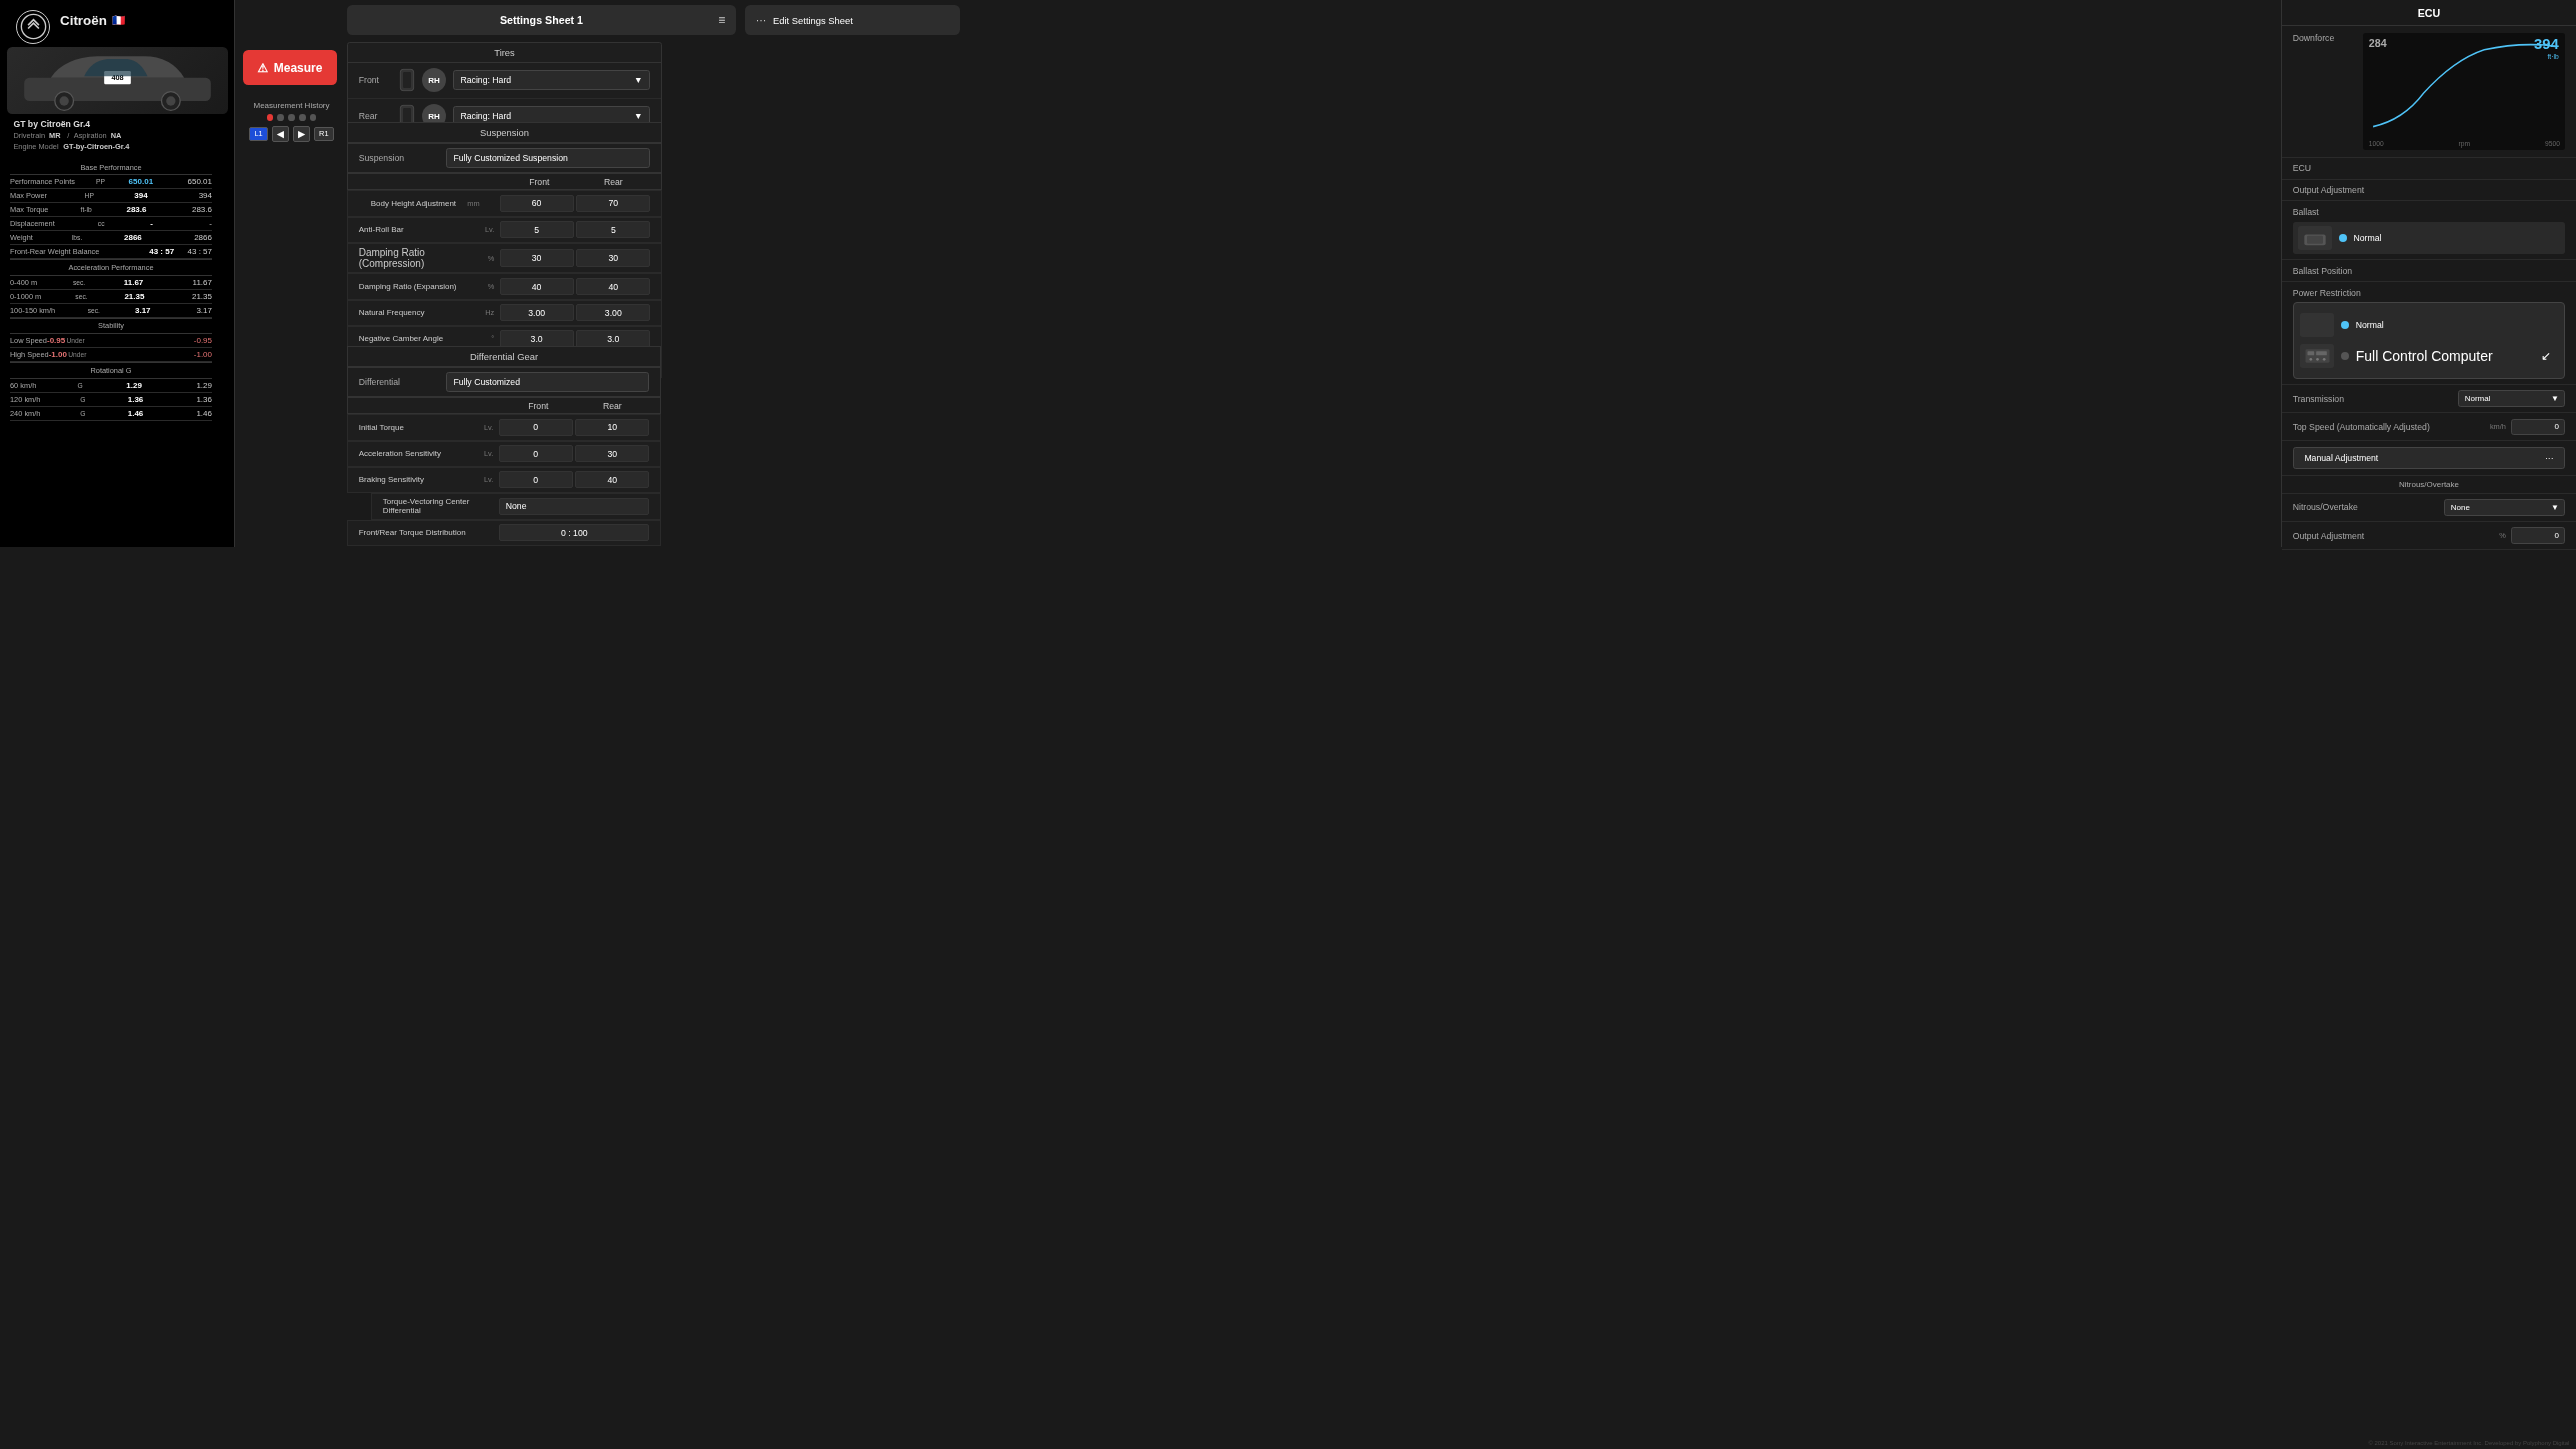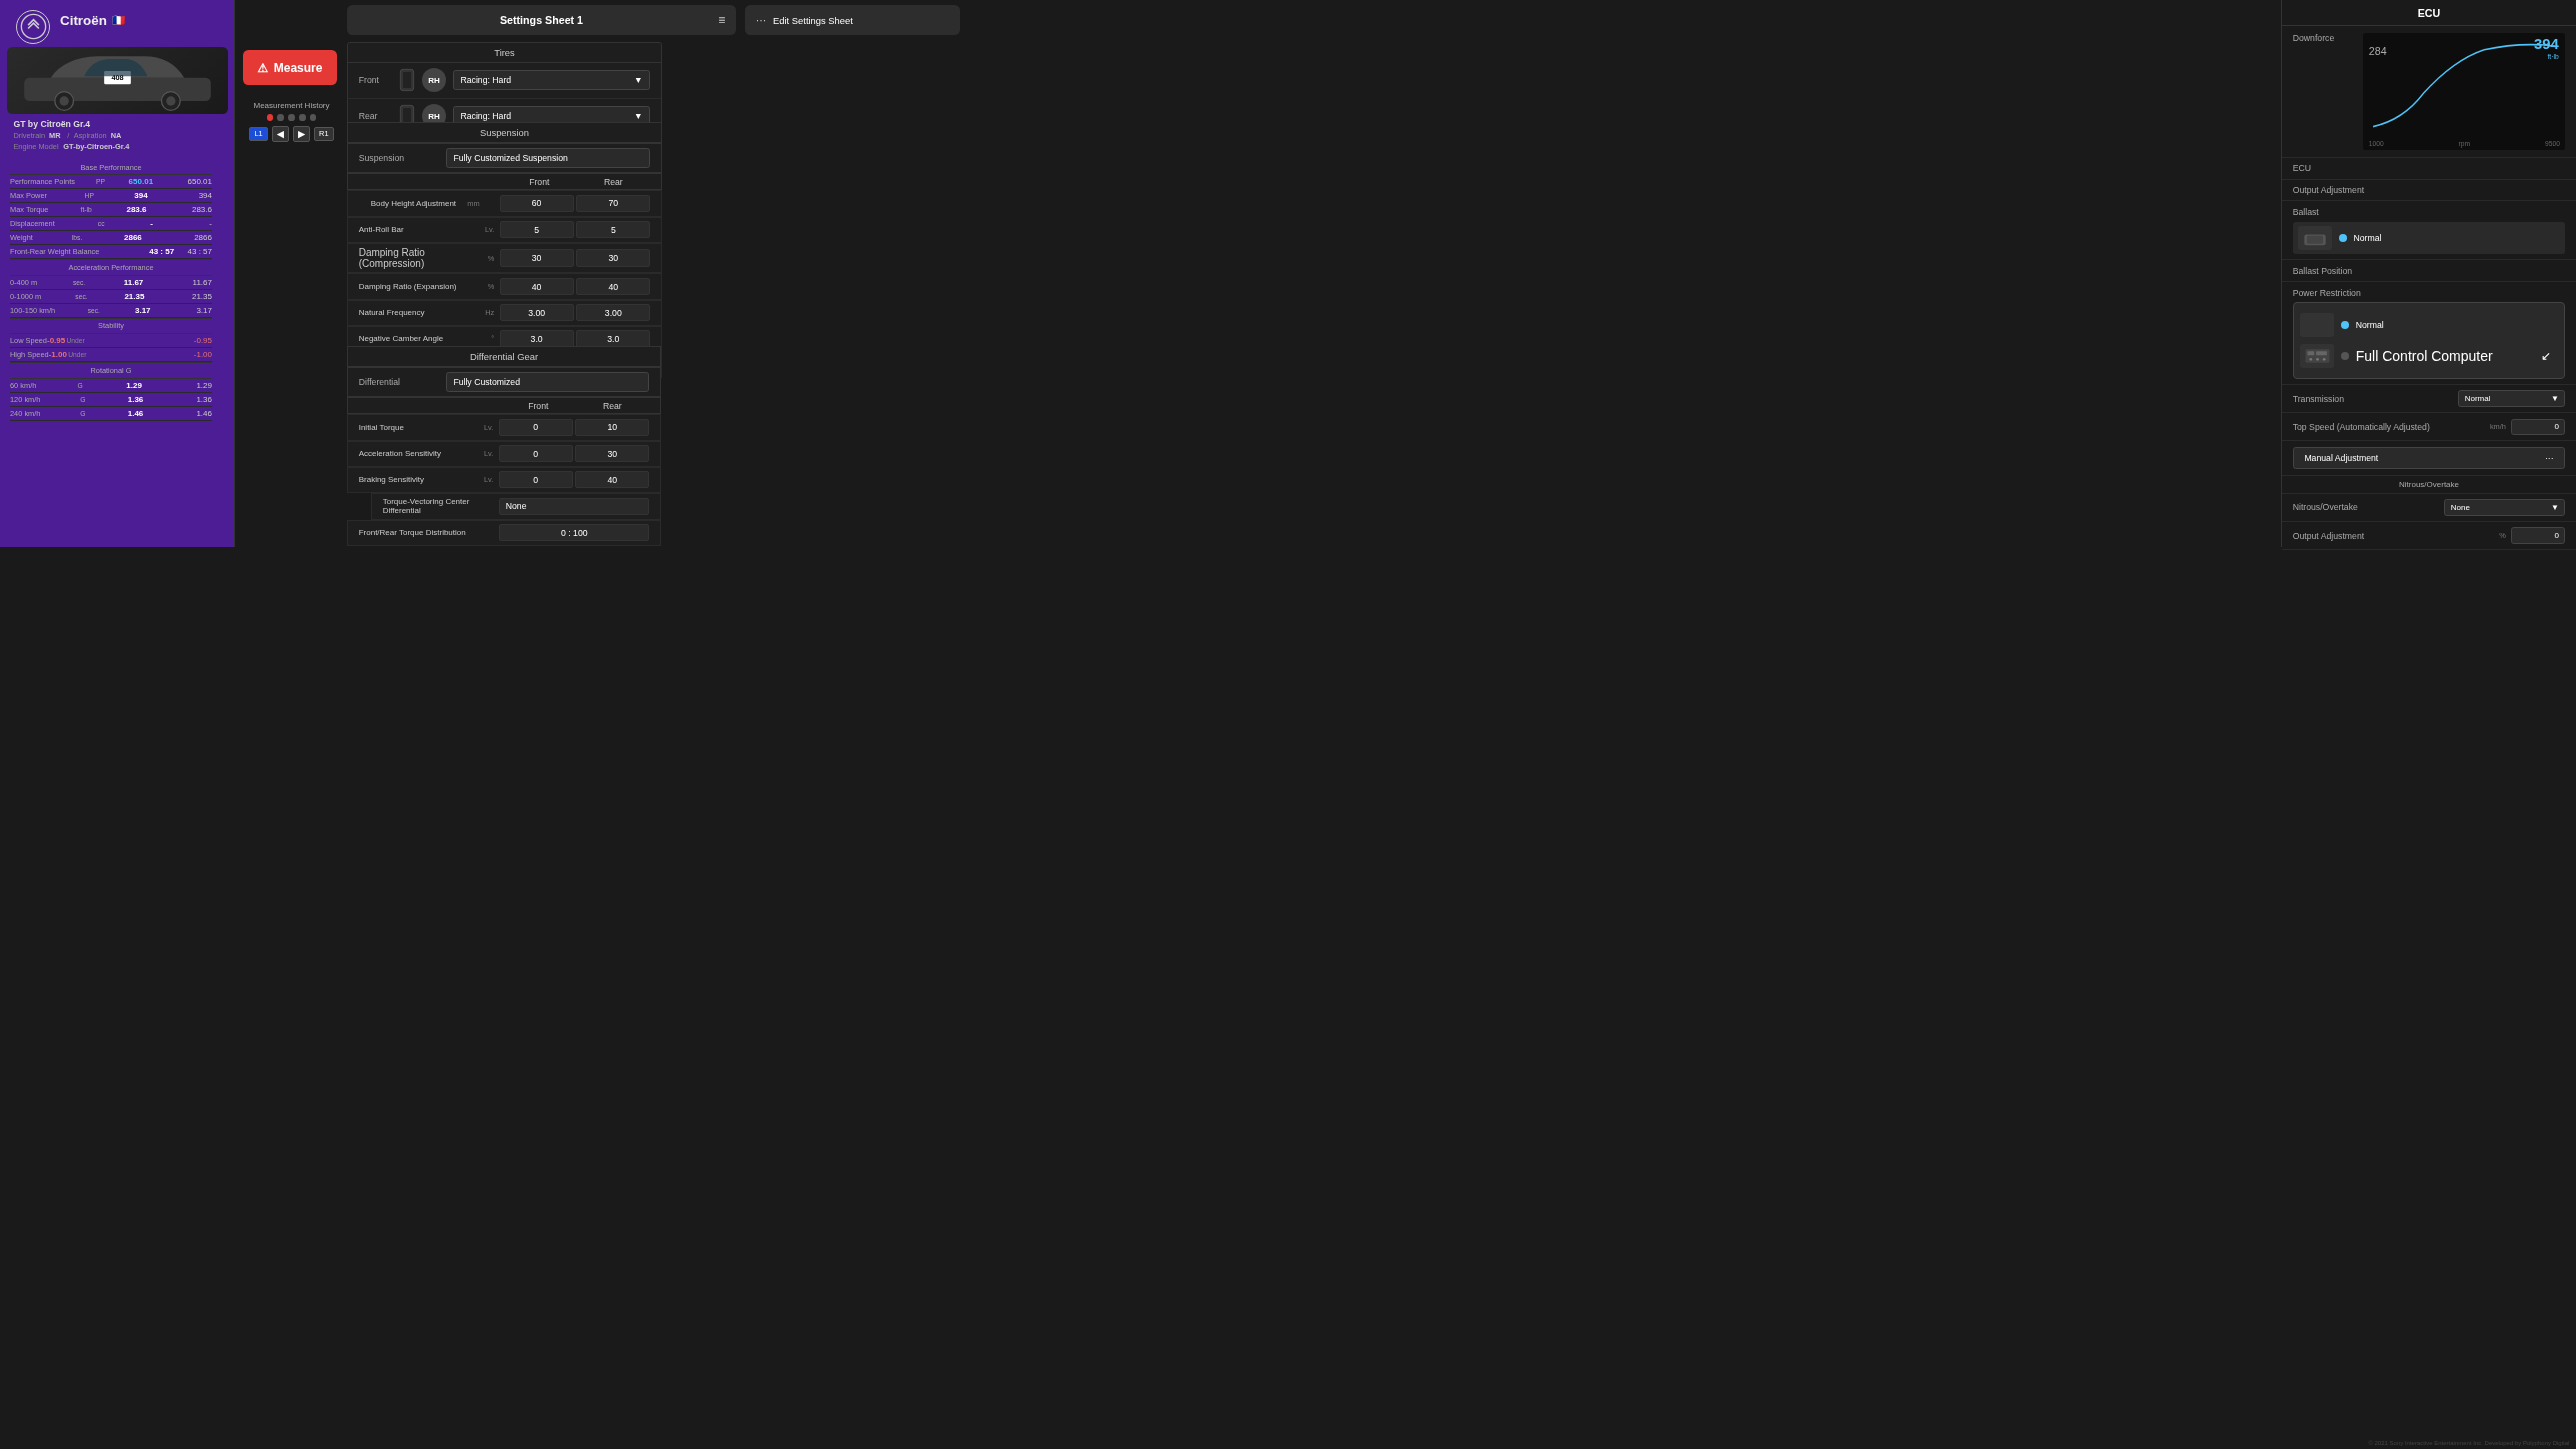--- a/index.html
+++ b/index.html
@@ -12,21 +12,21 @@
       color: #fff;
       font-size: 8.7px;
     }
 
     
     .left-panel {
       position: absolute;
       left: 0; top: 0;
       width: 235px;
       height: 547px;
-      background: #4c1d95;
+      background: #000000;
       border-right: 0.7px solid #333;
     }
 
     .car-logo {
       position: absolute;
       top: 6.7px; left: 13.4px;
       width: 40px; height: 40px;
       display: flex; align-items: center; justify-content: center;
     }
     .citroen-logo {
@@ -414,21 +414,21 @@
   </div>
 </div>
 
 <div style="position:absolute;right:0;top:0;width:295px;height:547px;background:#1a1a1a;border-left:0.7px solid #333;">
 
   <div style="text-align:center;padding:6.7px;font-size:10.7px;font-weight:bold;color:#fff;border-bottom:0.7px solid #333;">ECU</div>
 
   <div style="padding:6.7px 10.7px;border-bottom:0.7px solid #2a2a2a;display:flex;gap:10.7px;align-items:flex-start;">
     <div style="color:#aaa;font-size:8.7px;width:60px;">Downforce</div>
     <div style="flex:1;height:117px;background:#0d0d0d;border-radius:2.7px;position:relative;overflow:hidden;">
-      <span style="position:absolute;top:12px;left:5.4px;font-size:10.7px;font-weight:normal;color:#aaa;text-align:center;">284</span>
+      <span style="position:absolute;top:4px;left:5.4px;font-size:10.7px;font-weight:bold;color:#aaa;text-align:center;">284</span>
       <span style="position:absolute;top:3.4px;right:6.7px;font-size:14.8px;font-weight:bold;color:#4fc3f7;">394</span>
       <span style="position:absolute;top:20px;right:6.7px;font-size:6.7px;color:#4fc3f7;">ft·lb</span>
 
       
       <svg width="100%" height="100%" viewBox="0 0 400 175" preserveAspectRatio="none">
         <path d="M 20 140 Q 80 130 120 90 Q 180 40 240 25 Q 300 15 360 18 L 380 20" fill="none" stroke="#4fc3f7" stroke-width="2.5"></path>
       </svg>
 
       <span style="position:absolute;bottom:3.4px;left:5.4px;font-size:6.7px;color:#666;">1000</span>
       <span style="position:absolute;bottom:3.4px;left:50%;transform:translateX(-50%);font-size:6.7px;color:#666;">rpm</span>

